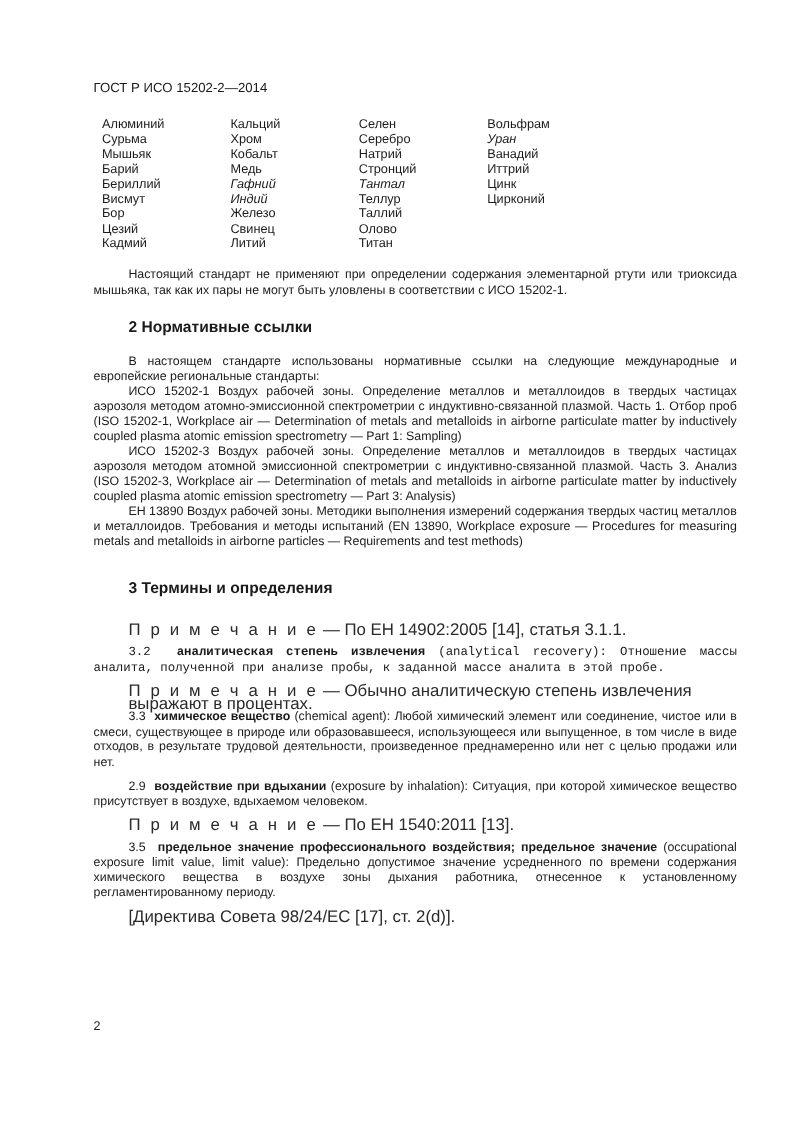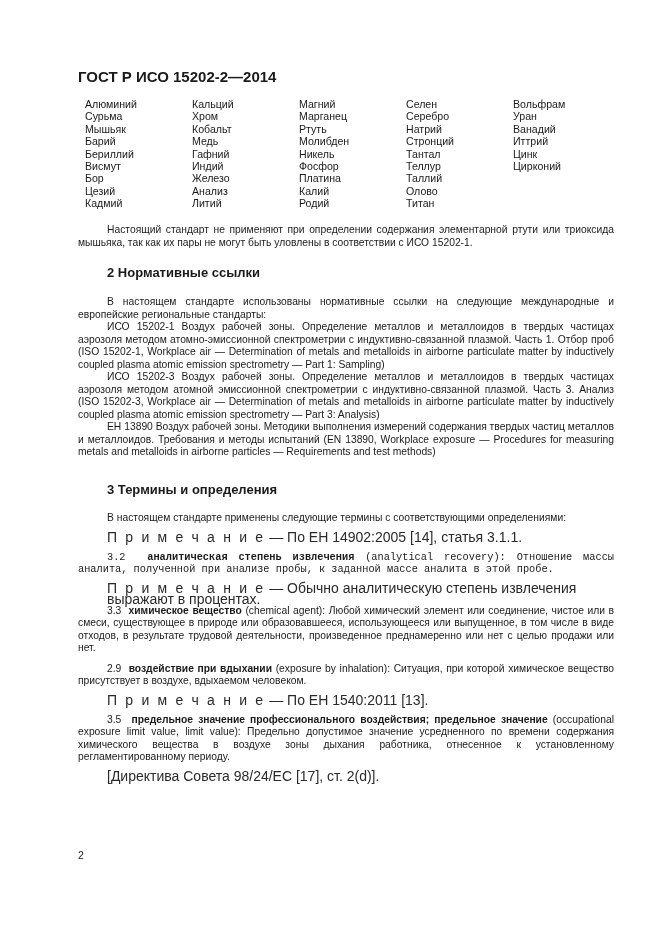--- a/index.html
+++ b/index.html
@@ -1,22 +1,22 @@
 <!DOCTYPE html>
 <html><head>
 <meta charset="utf-8">
 <style>
   html, body { margin:0; padding:0; background:#ffffff; }
   body { width:661px; height:936px; position:relative; overflow:hidden;
          font-family:"Liberation Sans", sans-serif; color:#1a1a1a; }
-  .doc-header { position:absolute; left:78px; top:68px; font-weight:bold; font-size:15px; letter-spacing:0; }
+  .doc-header { position:absolute; left:78px; top:68px; font-weight:normal; font-size:11px; letter-spacing:0; }
   .elements { position:absolute; left:85px; top:98px; width:540px; display:flex; }
   .el-col { width:107px; }
   .el { font-size:10.6px; line-height:12.4px; white-space:nowrap; }
-  .el.it { }
+  .el.it { font-style:italic; }
   .p { font-size:10.3px; line-height:12.5px; text-align:justify; margin:0; }
   .ind { text-indent:29px; }
   .h2 { font-weight:bold; font-size:13px; margin:0; padding-left:29px; }
   .note { font-size:14px; line-height:11px; padding-left:29px; color:#2a2a2a; }
   .sp { letter-spacing:2.2px; }
   .b { font-weight:bold; }
   .abs { position:absolute; left:78px; width:536px; }
   .pagenum { position:absolute; left:78px; top:849px; font-size:10.5px; }
 </style>
 </head>
@@ -37,33 +37,22 @@
       <div class="el">Кадмий</div>
     </div>
     <div class="el-col">
       <div class="el">Кальций</div>
       <div class="el">Хром</div>
       <div class="el">Кобальт</div>
       <div class="el">Медь</div>
       <div class="el it">Гафний</div>
       <div class="el it">Индий</div>
       <div class="el">Железо</div>
-      <div class="el">Анализ</div>
+      <div class="el">Свинец</div>
       <div class="el">Литий</div>
-    </div>
-    <div class="el-col">
-      <div class="el">Магний</div>
-      <div class="el">Марганец</div>
-      <div class="el">Ртуть</div>
-      <div class="el">Молибден</div>
-      <div class="el">Никель</div>
-      <div class="el">Фосфор</div>
-      <div class="el it">Платина</div>
-      <div class="el">Калий</div>
-      <div class="el it">Родий</div>
     </div>
     <div class="el-col">
       <div class="el">Селен</div>
       <div class="el">Серебро</div>
       <div class="el">Натрий</div>
       <div class="el">Стронций</div>
       <div class="el it">Тантал</div>
       <div class="el">Теллур</div>
       <div class="el">Таллий</div>
       <div class="el">Олово</div>
@@ -86,21 +75,20 @@
 <div class="abs" style="top:296px;">
   <p class="p ind">В настоящем стандарте использованы нормативные ссылки на следующие международные и европейские региональные стандарты:</p>
   <p class="p ind">ИСО  15202-1 Воздух рабочей зоны. Определение металлов и металлоидов в твердых частицах аэрозоля методом атомно-эмиссионной спектрометрии с индуктивно-связанной плазмой. Часть 1. Отбор проб (ISO 15202-1, Workplace air — Determination of metals and metalloids in airborne particulate matter by inductively coupled plasma atomic emission spectrometry — Part 1: Sampling)</p>
   <p class="p ind">ИСО  15202-3 Воздух рабочей зоны. Определение металлов и металлоидов в твердых частицах аэрозоля методом атомной эмиссионной спектрометрии с индуктивно-связанной плазмой. Часть 3. Анализ (ISO 15202-3, Workplace air — Determination of metals and metalloids in airborne particulate matter by inductively coupled plasma atomic emission spectrometry — Part 3: Analysis)</p>
   <p class="p ind">ЕН  13890 Воздух рабочей зоны. Методики выполнения измерений содержания твердых частиц металлов и металлоидов. Требования и методы испытаний (EN 13890, Workplace exposure — Procedures for measuring metals and metalloids in airborne particles — Requirements and test methods)</p>
 </div>
 
 <h2 class="h2 abs" style="top:482px;">3  Термины и определения</h2>
 
 <div class="abs" style="top:512px;">
-  <p class="p ind">В настоящем стандарте применены следующие термины с соответствующими определениями:</p>
 
   <div class="note" style="margin-top:7px;"><span class="sp">П р и м е ч а н и е</span><span> — По ЕН 14902:2005 [14], статья 3.1.1.</span></div>
 
   <p class="p ind" style="margin-top:8px;font-family:Liberation Mono, monospace;"><span>3.2</span>&nbsp; <span class="b">аналитическая степень извлечения</span><span> (analytical recovery): Отношение массы аналита, полученной при анализе пробы, к заданной массе аналита в этой пробе.</span></p>
   <div class="note" style="margin-top:7px;"><span class="sp">П р и м е ч а н и е</span><span> — Обычно аналитическую степень извлечения выражают в процентах.</span></div>
 
   <p class="p ind"><span>3.3</span>&nbsp; <span class="b">химическое вещество</span><span> (chemical agent): Любой химический элемент или соединение, чистое или в смеси, существующее в природе или образовавшееся, использующееся или выпущенное, в том числе в виде отходов, в результате трудовой деятельности, произведенное преднамеренно или нет с целью продажи или нет.</span></p>
 
   <p class="p ind" style="margin-top:8px;"><span>2.9</span>&nbsp; <span class="b">воздействие при вдыхании</span><span> (exposure by inhalation): Ситуация, при которой химическое вещество присутствует в воздухе, вдыхаемом человеком.</span></p>
   <div class="note" style="margin-top:7px;"><span class="sp">П р и м е ч а н и е</span><span> — По ЕН 1540:2011 [13].</span></div>

